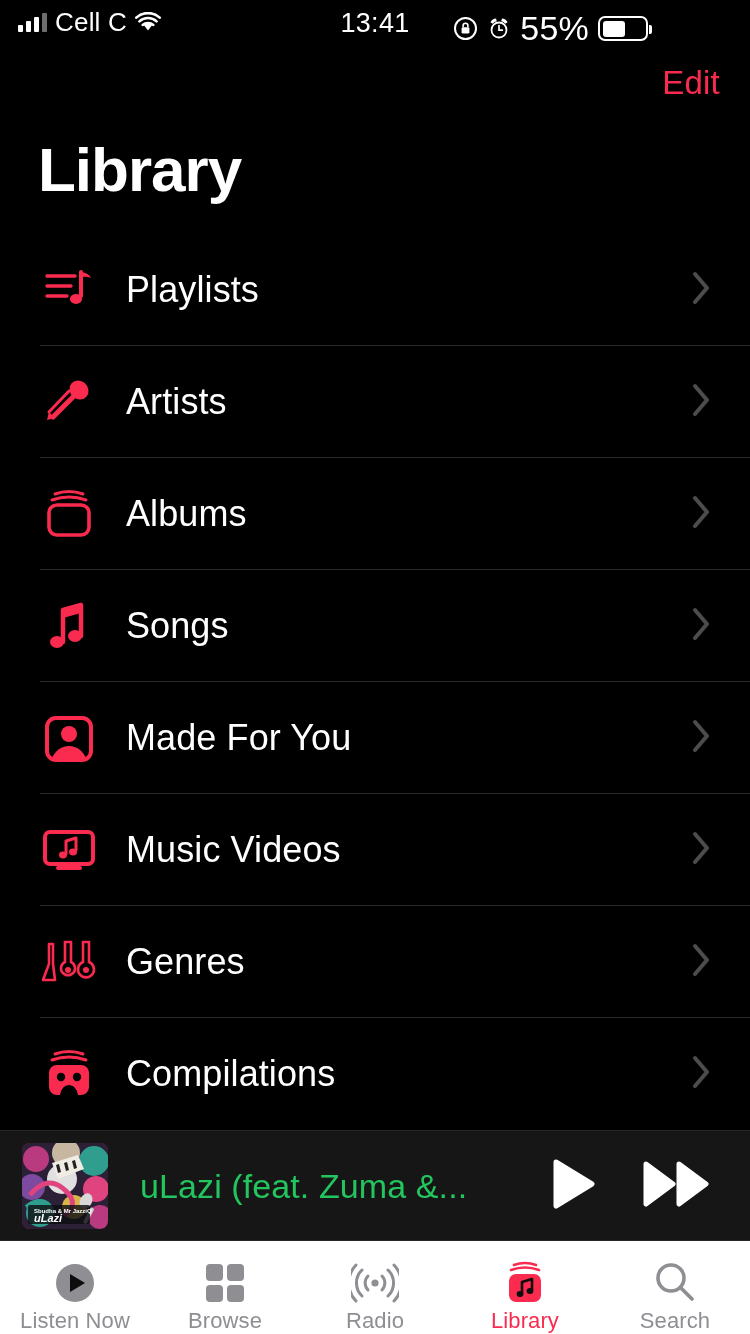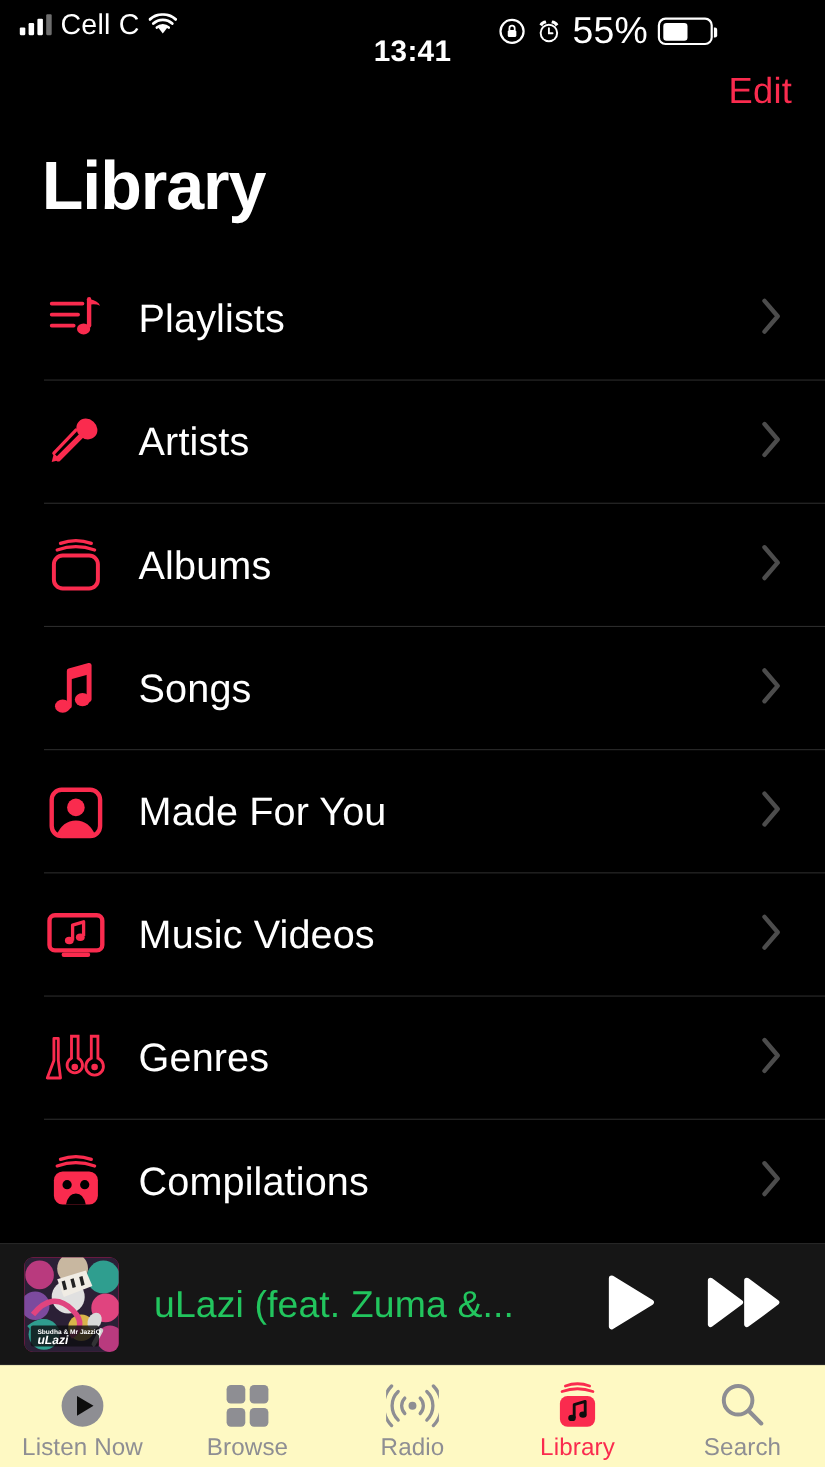--- a/index.html
+++ b/index.html
@@ -21,21 +21,21 @@
   .sig { display:flex; align-items:flex-end; gap:3px; height:20px; }
   .sig i { display:block; width:5px; background:#fff; border-radius:1px; }
   .sig i:nth-child(1){height:7px;}
   .sig i:nth-child(2){height:11px;}
   .sig i:nth-child(3){height:15px;}
   .sig i:nth-child(4){height:19px;background:#6e6e6e;}
   .carrier { font-size:26px; font-weight:400; letter-spacing:0.2px; line-height:28px; }
   .wifi { width:26px; height:20px; position:relative; }
   .sb-center {
     position:absolute; left:0; width:750px; text-align:center; top:8px;
-    font-size:27px; font-weight:700; letter-spacing:0.3px;margin-top:23px;
+    font-size:27px; font-weight:400; letter-spacing:0.3px;
   }
   .sb-right { position:absolute; right:14px; top:9px; display:flex; align-items:center; gap:9px; }
   .rotlock { width:25px; height:25px; }
   .alarm { width:24px; height:25px; }
   .batt-pct { font-size:34px; font-weight:400; letter-spacing:0.2px; }
   .batt {
     width:50px; height:25px; border:2.5px solid #fff; border-radius:7px;
     position:relative; display:flex; align-items:center; padding:2.5px;
   }
   .batt:after{
@@ -88,22 +88,22 @@
     flex:1; margin-left:32px; font-size:34px; color:#22c55e; line-height:38px;
     white-space:nowrap; overflow:hidden; letter-spacing:0.1px;
   }
   .np-btn { background:none; border:none; cursor:pointer; padding:0; display:flex; align-items:center; }
   .np-play { margin-right:46px; }
   .np-fwd { margin-right:18px; }
 
   
   .tabbar {
     position:absolute; left:0; bottom:0; width:750px; height:94px;
-    background:#fef9c3; border-top:1px solid #262626;
-    display:flex; align-items:center;
+    background:#ffffff; border-top:1px solid #262626;
+    display:flex; align-items:flex-end;
   }
   .tab {
     flex:1; display:flex; flex-direction:column; align-items:center;
     padding-top:8px; cursor:pointer;
   }
   .tab-icon { height:46px; display:flex; align-items:center; justify-content:center; }
   .tab-label { font-size:22px; margin-top:2px; color:#8e8e93; letter-spacing:0.1px; }
   .tab.active .tab-label { color:#fa2b4e; }
 </style>
 </head>

